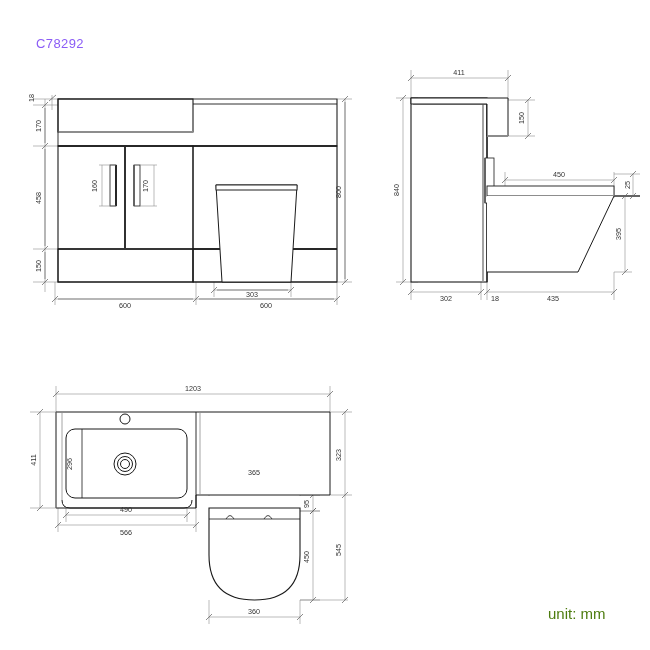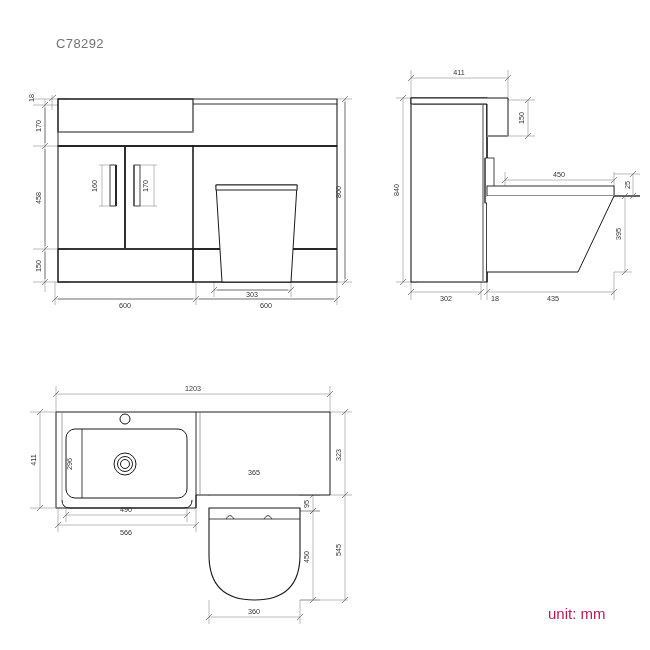--- a/index.html
+++ b/index.html
@@ -17,33 +17,33 @@
   }
   #sheet {
     position: absolute;
     left: 0;
     top: 0;
     width: 650px;
     height: 650px;
   }
   #title-block {
     position: absolute;
-    left: 56px;
+    left: 36px;
     top: 36px;
     font-size: 13px;
     letter-spacing: 0.4px;
-    color: #737373;
+    color: #8b5cf6;
     white-space: nowrap;
   }
   #unit-block {
     position: absolute;
     left: 548px;
     top: 605px;
     font-size: 15px;
-    color: #be185d;
+    color: #4d7c0f;
     white-space: nowrap;
   }
   svg { display: block; }
   .dimtxt {
     font-family: "Liberation Sans", sans-serif;
     font-size: 7.2px;
     fill: #333;
   }
 </style>
 </head>

